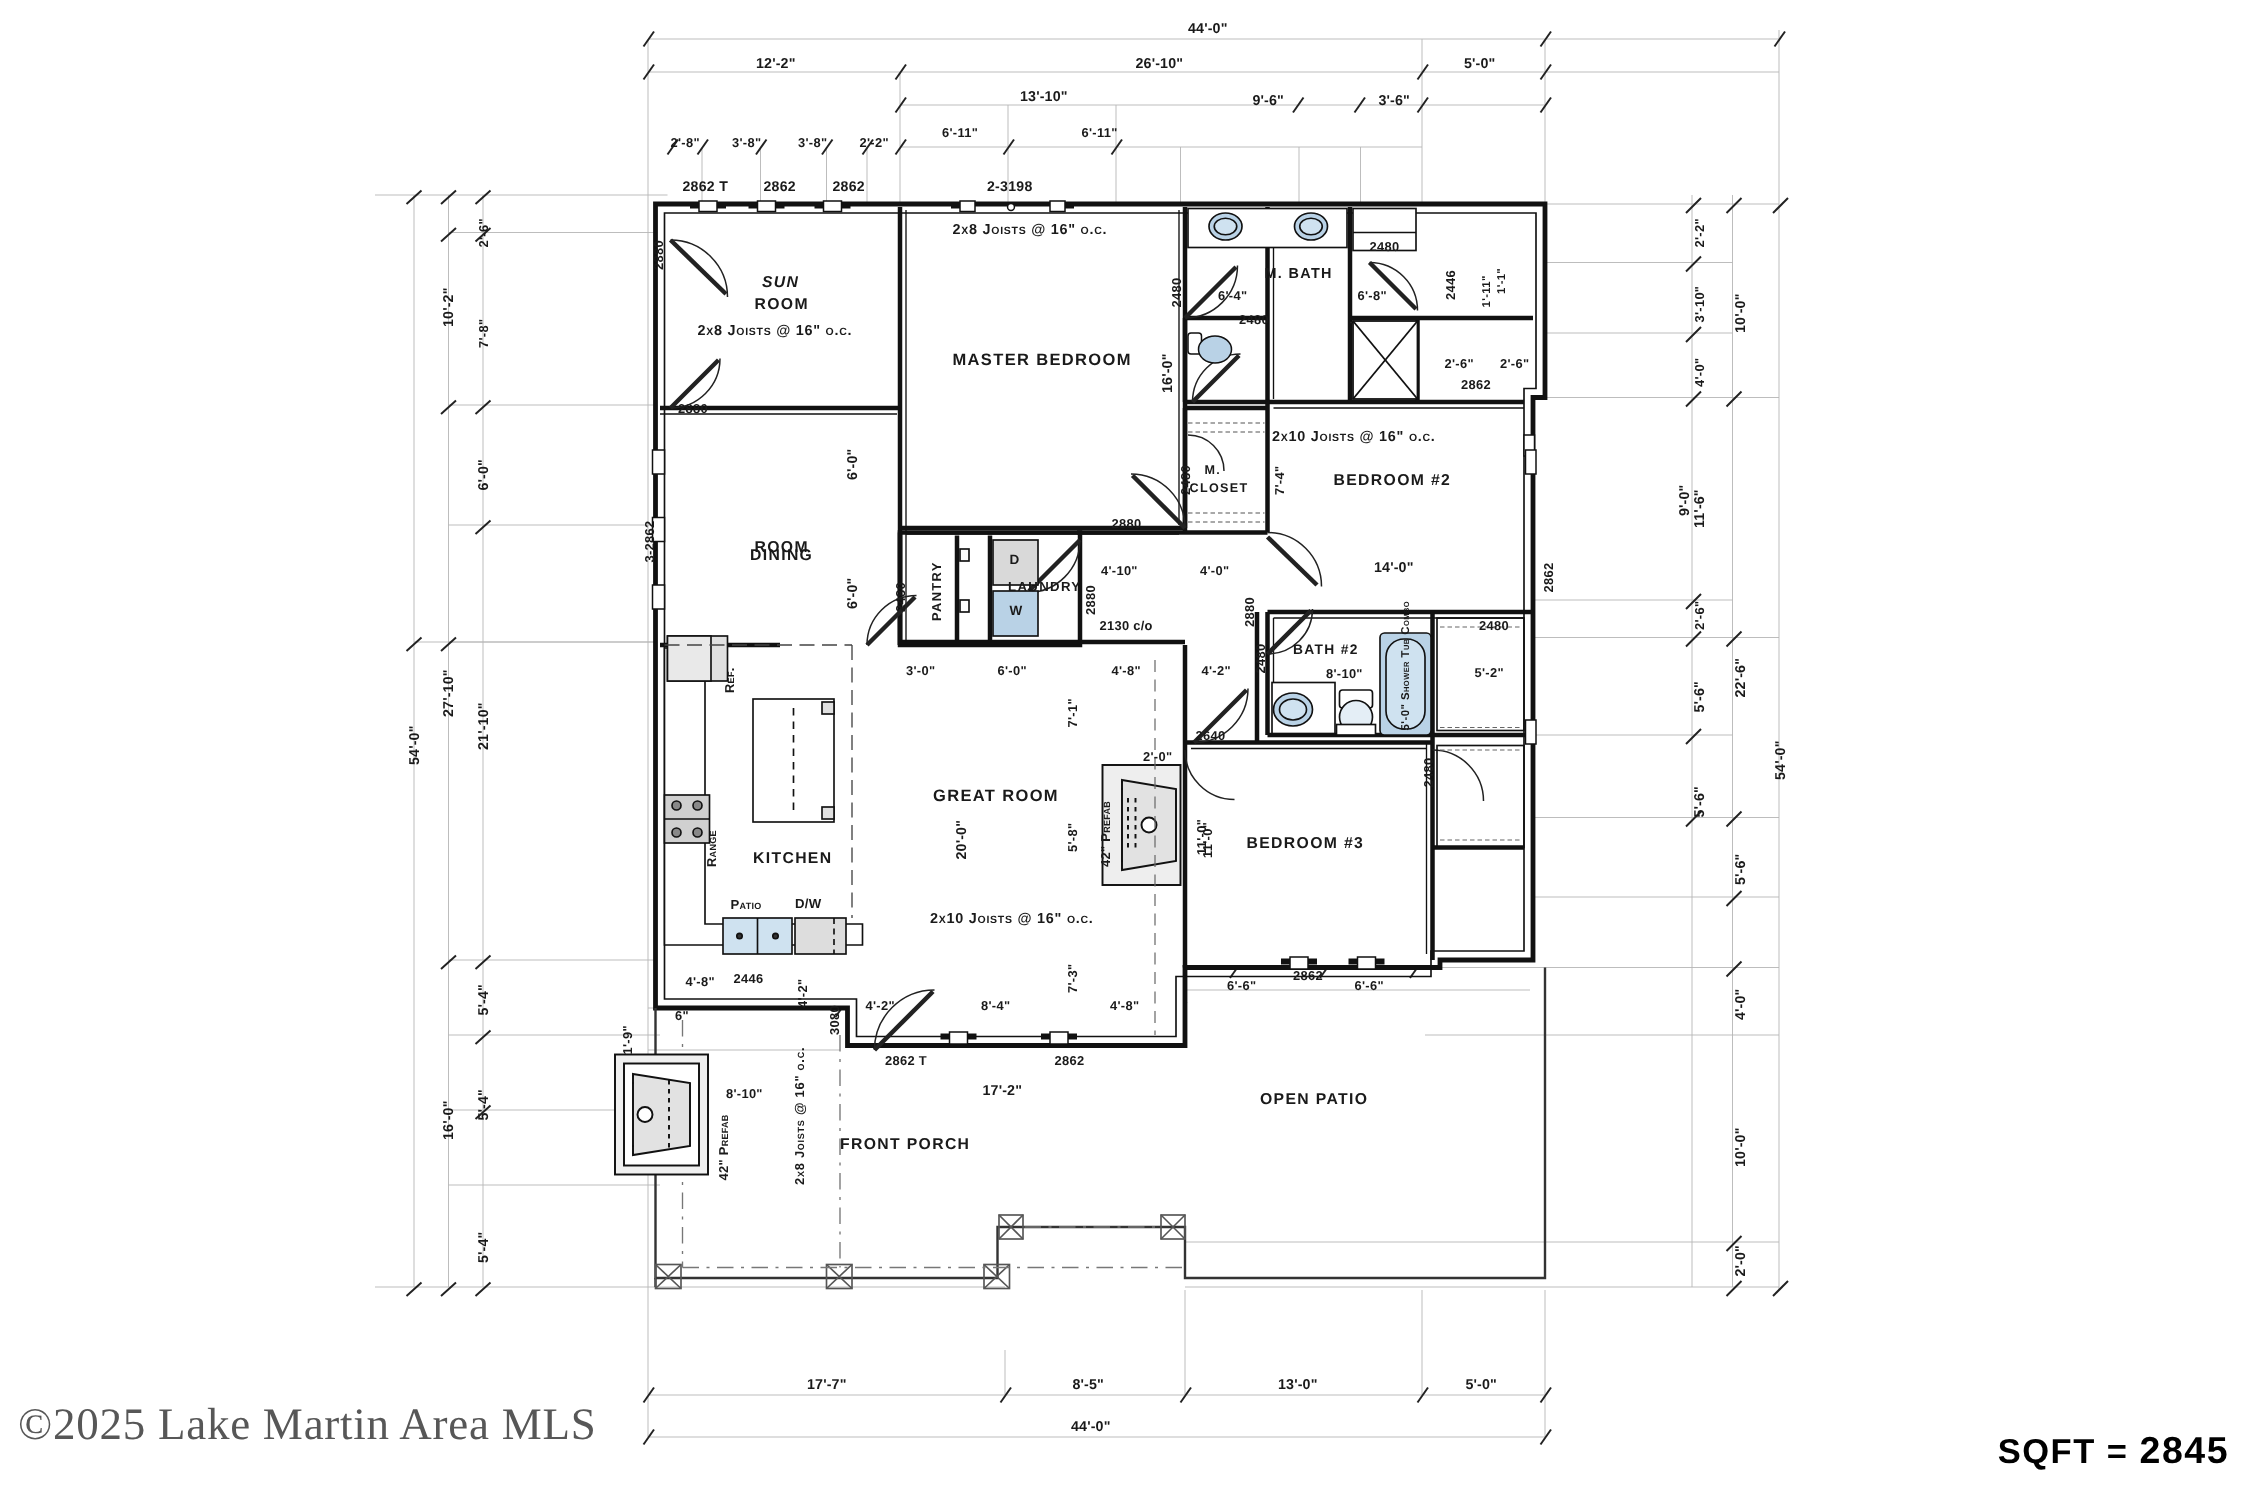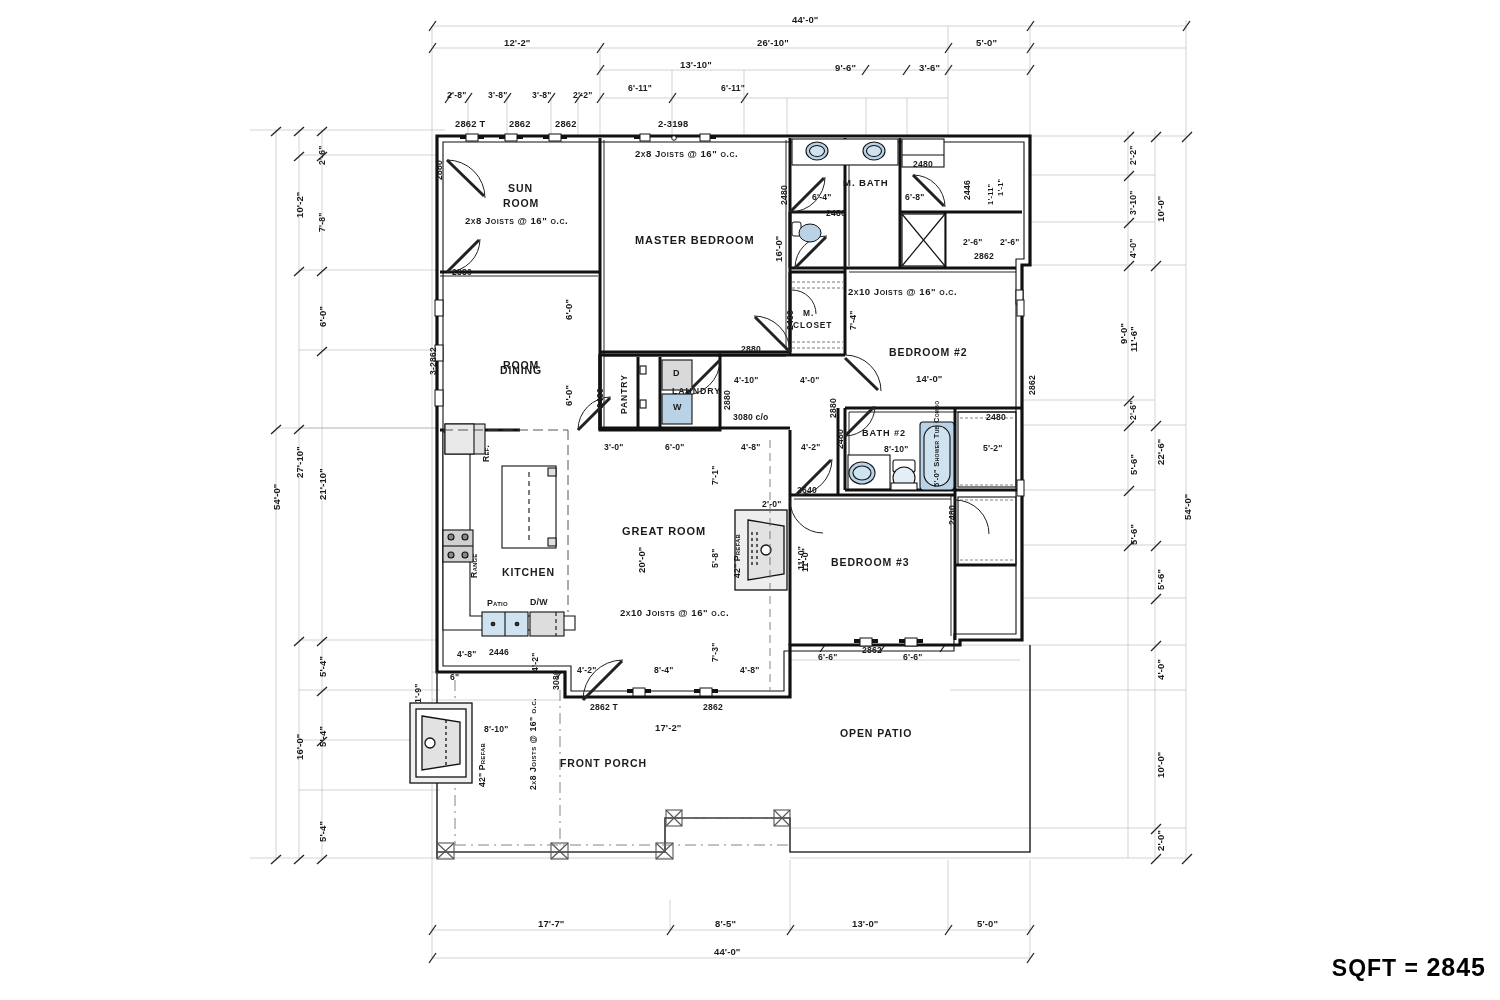--- a/index.html
+++ b/index.html
@@ -481,31 +481,31 @@
     <path d="M422,716 L460,722 L460,764 L422,770 Z" fill="#e2e2e2"></path>
     <circle cx="430" cy="743" r="5" fill="#ffffff"></circle>
     <line x1="446" y1="720" x2="446" y2="768" stroke-dasharray="3 3"></line>
   </g>
 
   <g stroke="#666" stroke-width="0.8" stroke-dasharray="8 5" fill="none">
     <line x1="770" y1="440" x2="770" y2="690"></line>
   </g>
 </svg>
 
-<div class="lbl room" style="left:508px;top:182px;">Sun</div>
+<div class="lbl room" style="left:508px;top:182px;font-style:italic;">Sun</div>
 <div class="lbl room" style="left:503px;top:197px;">Room</div>
 <div class="lbl room big" style="left:635px;top:234px;">Master Bedroom</div>
 <div class="lbl room" style="left:500px;top:364px;">Dining</div>
 <div class="lbl room" style="left:503px;top:359px;">Room</div>
 <div class="lbl room rot90 vert" style="left:619px;top:414px;font-size:8.6px;">Pantry</div>
 <div class="lbl room" style="left:672px;top:386px;font-size:8.8px;">Laundry</div>
 <div class="lbl room" style="left:843px;top:177px;font-size:9.6px;">M. Bath</div>
 <div class="lbl room" style="left:803px;top:308px;font-size:8.4px;">M.</div>
 <div class="lbl room" style="left:793px;top:320px;font-size:8.4px;">Closet</div>
-<div class="lbl room" style="left:889px;top:314px;margin-top:32px;">Bedroom #2</div>
+<div class="lbl room" style="left:889px;top:314px;">Bedroom #2</div>
 <div class="lbl room" style="left:862px;top:428px;font-size:9.2px;">Bath #2</div>
 <div class="lbl room" style="left:831px;top:556px;">Bedroom #3</div>
 <div class="lbl room big" style="left:622px;top:525px;">Great Room</div>
 <div class="lbl room" style="left:502px;top:566px;">Kitchen</div>
 <div class="lbl room" style="left:560px;top:757px;">Front Porch</div>
 <div class="lbl room" style="left:840px;top:727px;">Open Patio</div>
 
 <div class="lbl rot90 vert" style="left:481px;top:462px;font-size:8.6px;font-weight:700;font-variant:small-caps;">Ref.</div>
 <div class="lbl rot90 vert" style="left:469px;top:578px;font-size:8.6px;font-weight:700;font-variant:small-caps;">Range</div>
 <div class="lbl" style="left:487px;top:598px;font-size:8.8px;font-weight:700;font-variant:small-caps;">Patio</div>
@@ -612,37 +612,38 @@
 <div class="lbl dimsm" style="left:577px;top:665px;">4'-2"</div>
 <div class="lbl dimsm" style="left:654px;top:665px;">8'-4"</div>
 <div class="lbl dimsm" style="left:740px;top:665px;">4'-8"</div>
 
 <div class="lbl win rot90 vert" style="left:434px;top:180px;font-size:8.6px;">2880</div>
 <div class="lbl win" style="left:452px;top:267px;font-size:8.6px;">2880</div>
 <div class="lbl win rot90 vert" style="left:428px;top:375px;font-size:8.6px;">3-2862</div>
 <div class="lbl win rot90 vert" style="left:595px;top:408px;font-size:8.6px;">2480</div>
 <div class="lbl win" style="left:741px;top:344px;font-size:8.6px;">2880</div>
 <div class="lbl win rot90 vert" style="left:722px;top:410px;font-size:8.6px;">2880</div>
-<div class="lbl win" style="left:733px;top:412px;font-size:8.6px;">3080 c/o</div>
+<div class="lbl win" style="left:733px;top:412px;font-size:8.6px;">2130 c/o</div>
 <div class="lbl win rot90 vert" style="left:779px;top:205px;font-size:8.6px;">2480</div>
 <div class="lbl win" style="left:913px;top:159px;font-size:8.6px;">2480</div>
 <div class="lbl win" style="left:826px;top:208px;font-size:8.6px;">2480</div>
 <div class="lbl win rot90 vert" style="left:962px;top:200px;font-size:8.6px;">2446</div>
 <div class="lbl win" style="left:974px;top:251px;font-size:8.6px;">2862</div>
 <div class="lbl win rot90 vert" style="left:785px;top:330px;font-size:8.6px;">2480</div>
 <div class="lbl win rot90 vert" style="left:1027px;top:395px;font-size:8.6px;">2862</div>
 <div class="lbl win rot90 vert" style="left:835px;top:449px;font-size:8.6px;">2480</div>
 <div class="lbl win rot90 vert" style="left:828px;top:418px;font-size:8.6px;">2880</div>
 <div class="lbl win" style="left:986px;top:412px;font-size:8.6px;">2480</div>
 <div class="lbl win rot90 vert" style="left:947px;top:525px;font-size:8.6px;">2480</div>
 <div class="lbl win" style="left:797px;top:485px;font-size:8.6px;">2640</div>
 <div class="lbl win" style="left:862px;top:645px;font-size:8.6px;">2862</div>
 <div class="lbl win" style="left:590px;top:702px;font-size:8.6px;">2862 T</div>
 <div class="lbl win" style="left:703px;top:702px;font-size:8.6px;">2862</div>
 <div class="lbl win" style="left:489px;top:647px;font-size:8.6px;">2446</div>
 <div class="lbl win rot90 vert" style="left:551px;top:690px;font-size:8.6px;">3080</div>
 
+<div class="copyright">©2025 Lake Martin Area MLS</div>
 <div class="sqft">
   <span>SQFT =</span>
   <span class="num">2845</span>
 </div>
 
 </div>
 
 </body></html>

